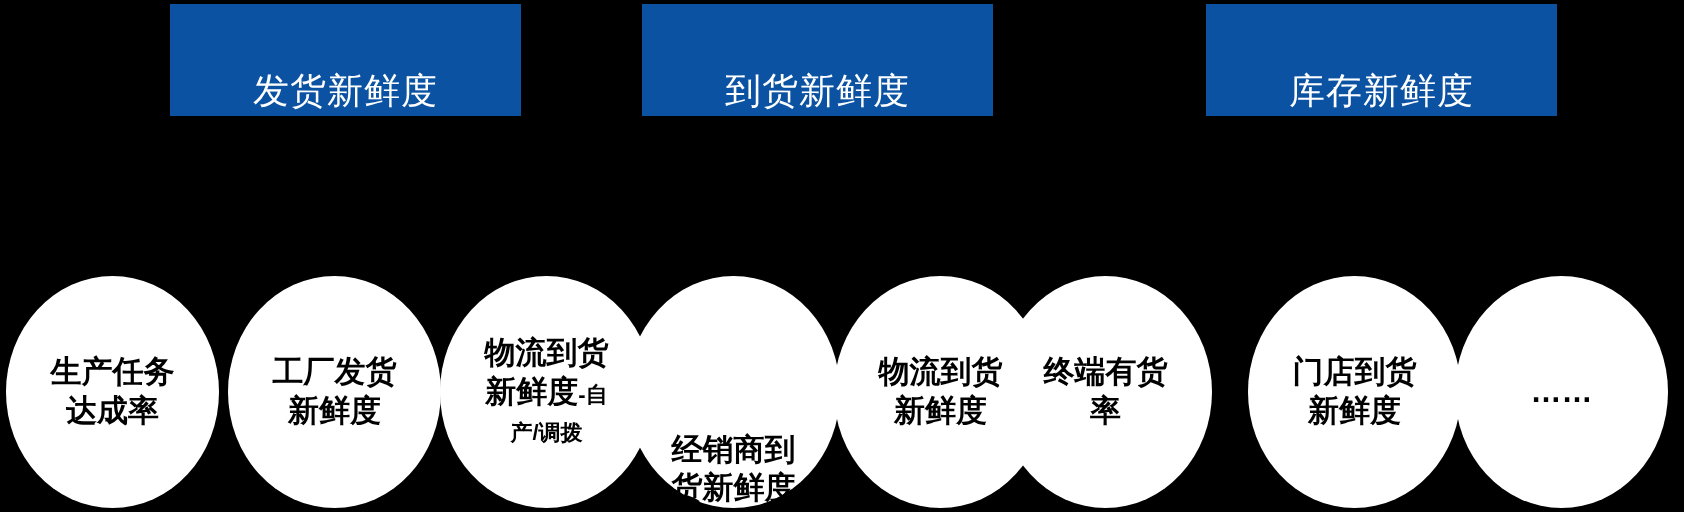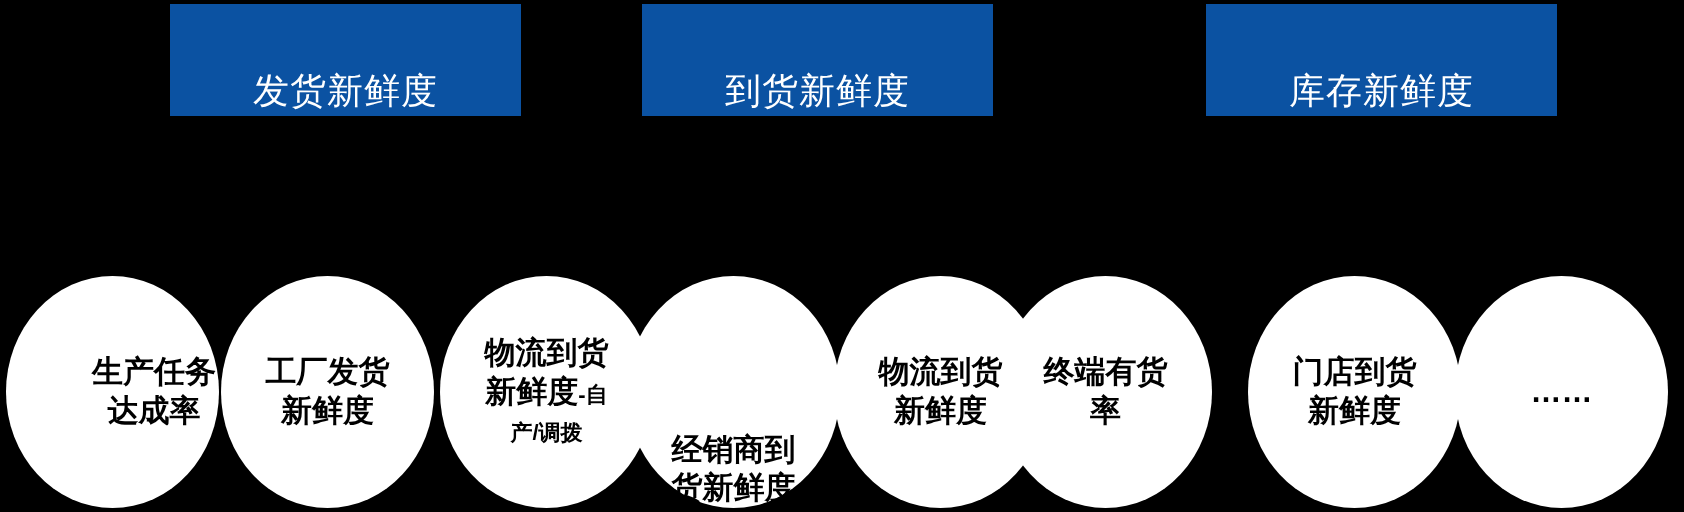--- a/index.html
+++ b/index.html
@@ -39,22 +39,22 @@
     position: absolute;
     top: 276px;
     width: 213px;
     height: 232px;
     background: var(--circle-bg, #fff);
     border-radius: 50%;
     display: flex;
     align-items: center;
     justify-content: center;
   }
-  .circle:nth-child(1) { left: 6px; justify-content: flex-end; }
-  .circle:nth-child(2) { left: 221px; align-items: center; }
+  .circle:nth-child(1) { left: 6px; }
+  .circle:nth-child(2) { left: 228px; align-items: center; }
   .circle:nth-child(3) { left: 440px; }
   .circle:nth-child(4) { left: 627px; align-items: flex-end; }
   .circle:nth-child(5) { left: 834px; }
   .circle:nth-child(6) { left: 999px; }
   .circle:nth-child(7) { left: 1248px; }
   .circle:nth-child(8) { left: 1455px; }
 
   .circle-label {
     display: block;
     width: 130px;

